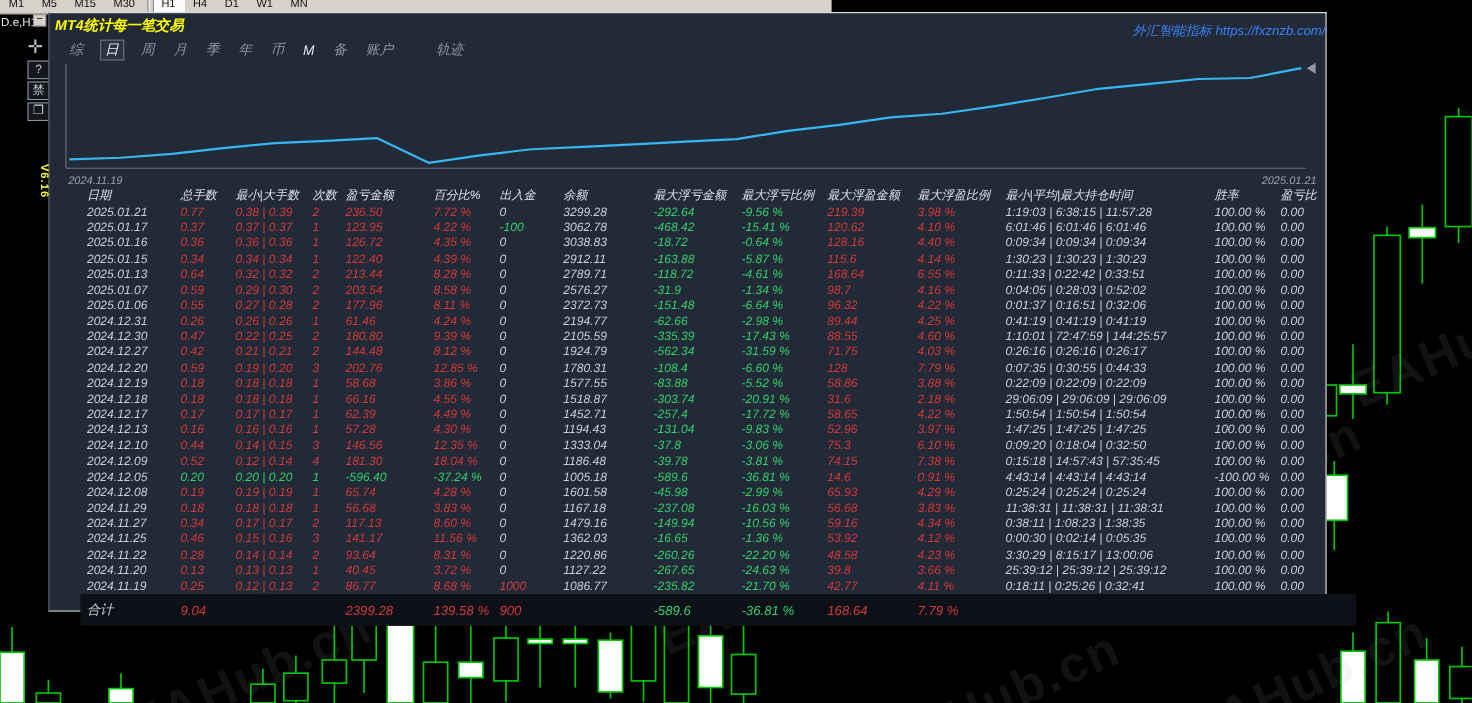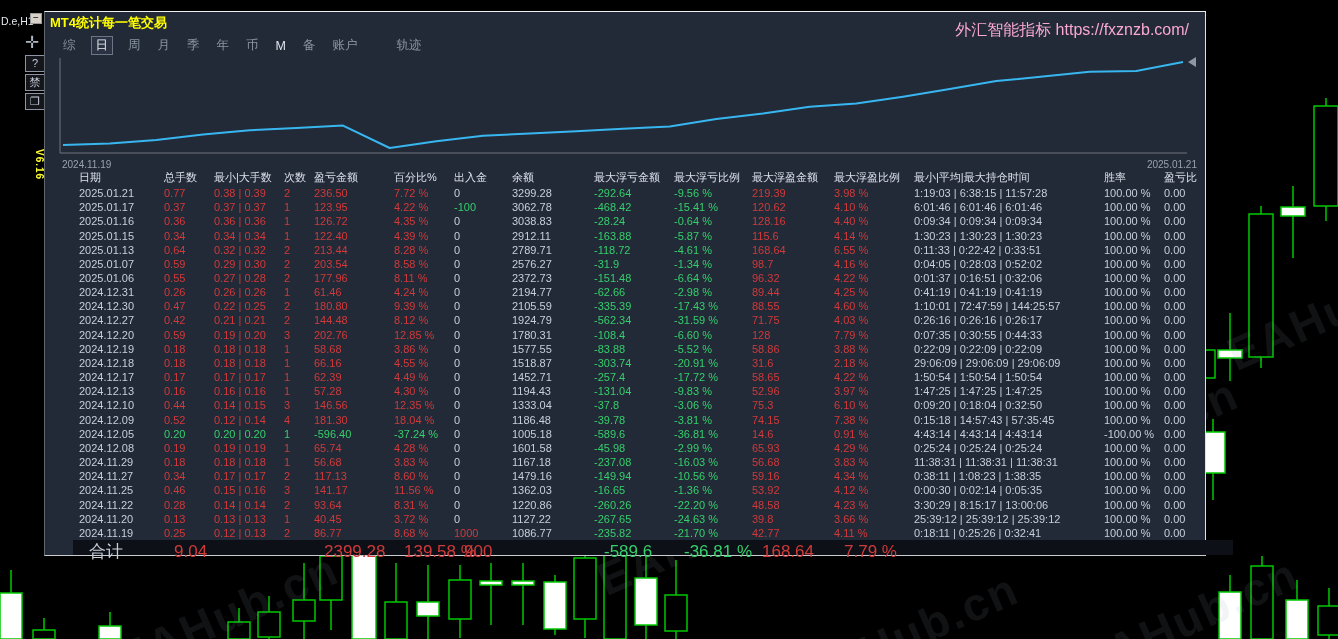--- a/index.html
+++ b/index.html
@@ -27,41 +27,41 @@
   #min-btn{position:absolute;left:30px;top:13px;width:12px;height:11px;z-index:3;background:#d6d2ca;
            border:1px solid #999;color:#000;font-size:10px;line-height:8px;text-align:center;}
   #move-ic{position:absolute;left:25px;top:34px;z-index:3;color:#aeb6c2;font-size:17px;line-height:17px;}
   .side-btn{position:absolute;left:25px;width:20px;height:17px;z-index:3;background:#14161c;
             border:1px solid #8d95a3;color:#c6ccd8;font-size:11px;line-height:15px;text-align:center;}
   #version{position:absolute;left:45px;top:149px;z-index:5;color:#ffff2e;font-size:10px;font-weight:bold;
            transform:rotate(90deg);transform-origin:0 0;letter-spacing:1px;white-space:nowrap;}
 
   
   #panel{position:absolute;left:44px;top:11px;width:1162px;height:545px;z-index:4;background:#222937;
-         border-top:1px solid #eceff2;border-right:1px solid #dfe2e6;border-bottom:1px solid #c9ccd0;border-left:1px solid #62666d;}
+         border-top:1px solid #eceff2;border-right:1px solid #dfe2e6;border-bottom:1px solid #c9ccd0;border-left:1px solid #62666d;font-style:italic;}
   #panel-title{position:absolute;left:5px;top:2px;font-size:13px;font-weight:bold;color:#ffff00;}
-  #panel-link{position:absolute;right:16px;top:8px;font-size:16px;color:#f9a8d4;}
+  #panel-link{position:absolute;right:0;top:8px;font-size:12px;color:#3b82f6;}
   #tabs{position:absolute;left:16px;top:25px;height:17px;display:flex;align-items:center;gap:13px;
         font-size:12.5px;color:#8b94a1;}
   .tab{padding:0 2px;white-space:nowrap;}
   .tab.sel{border:1px solid #6c7686;background:#2b3342;color:#e7ebf2;padding:0 4px;}
   .tab.bright{color:#dfe4ec;}
   .tab.gapL{margin-left:22px;}
 
   #equity{position:absolute;left:2px;top:44px;width:1150px;height:102px;}
   #axis-start{position:absolute;left:17px;top:147px;font-size:10px;color:#99a2ad;}
   #axis-end{position:absolute;right:8px;top:147px;font-size:10px;color:#99a2ad;}
 
   .grid{display:grid;grid-template-columns:85px 50px 70px 30px 80px 60px 58px 82px 80px 78px 82px 80px 190px 60px 74px;
         white-space:nowrap;margin-left:28px;}
   #thead{position:absolute;left:6px;top:158px;width:1154px;font-size:11px;}
   #rows{position:absolute;left:6px;top:174px;width:1154px;height:354px;display:flex;flex-direction:column;}
   .trow{flex:1;align-items:center;font-size:11px;}
-  #total{position:absolute;left:0;top:528px;width:1160px;height:15px;background:#0d1117;
-         font-size:17px;padding-left:16px;align-items:center;}
+  #total{position:absolute;left:0;top:528px;width:1160px;height:29px;background:#0d1117;
+         font-size:12px;padding-left:6px;align-items:center;}
   .c-plain{color:#c7cfdb;}
   .c-red{color:#d03a3a;}
   .c-green{color:#35cf6b;}
   .c-head{color:#dbe1ea;}
 </style>
 </head>
 <body>
 
 <div id="screen">
 
@@ -131,20 +131,32 @@
       <div class="wm" style="left: 210px; top: 395px;">EAHub.cn</div>
       <div class="wm" style="left: 730px; top: 380px;">EAHub.cn</div>
       <div class="wm" style="left: 1020px; top: 460px;">EAHub.cn</div>
       <div class="wm" style="left: 120px; top: 635px;">EAHub.cn</div>
       <div class="wm" style="left: 600px; top: 555px;">EAHub.cn</div>
       <div class="wm" style="left: 800px; top: 655px;">EAHub.cn</div>
       <div class="wm" style="left: 1080px; top: 640px;">EAHub.cn</div>
       <div class="wm" style="left: 1230px; top: 330px;">EAHub.cn</div>
     </div>
 
+  <div id="toolbar">
+      <span class="tf-btn">M1</span>
+      <span class="tf-btn">M5</span>
+      <span class="tf-btn">M15</span>
+      <span class="tf-btn">M30</span>
+      <span class="tf-div"></span>
+      <span class="tf-btn sel">H1</span>
+      <span class="tf-btn">H4</span>
+      <span class="tf-btn">D1</span>
+      <span class="tf-btn">W1</span>
+      <span class="tf-btn">MN</span>
+    </div>
 
   <span id="chart-symbol">D.e,H1</span>
   <div id="min-btn">−</div>
   <div id="move-ic">✛</div>
   <div id="side-btns">
       <div class="side-btn" style="top: 55px;">?</div>
       <div class="side-btn" style="top: 74px;">禁</div>
       <div class="side-btn" style="top: 93px;">❐</div>
     </div>
 
@@ -232,21 +244,21 @@
         </div>
         <div class="trow grid">
           <span class="c-plain">2025.01.16</span>
           <span class="c-red">0.36</span>
           <span class="c-red">0.36 | 0.36</span>
           <span class="c-red">1</span>
           <span class="c-red">126.72</span>
           <span class="c-red">4.35 %</span>
           <span class="c-plain">0</span>
           <span class="c-plain">3038.83</span>
-          <span class="c-green">-28.24</span>
+          <span class="c-green">-18.72</span>
           <span class="c-green">-0.64 %</span>
           <span class="c-red">128.16</span>
           <span class="c-red">4.40 %</span>
           <span class="c-plain">0:09:34 | 0:09:34 | 0:09:34</span>
           <span class="c-plain">100.00 %</span>
           <span class="c-plain">0.00</span>
         </div>
         <div class="trow grid">
           <span class="c-plain">2025.01.15</span>
           <span class="c-red">0.34</span>

